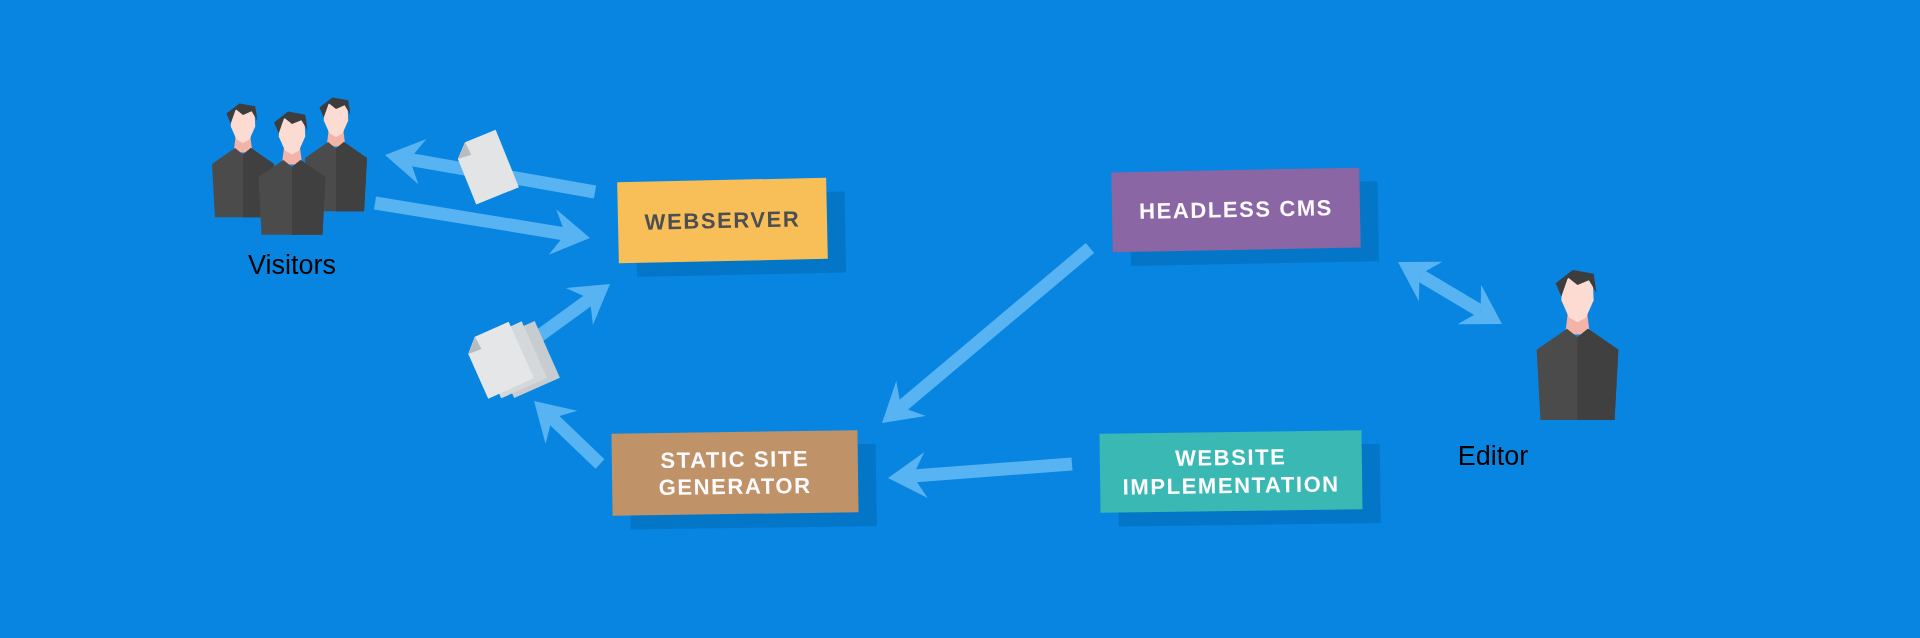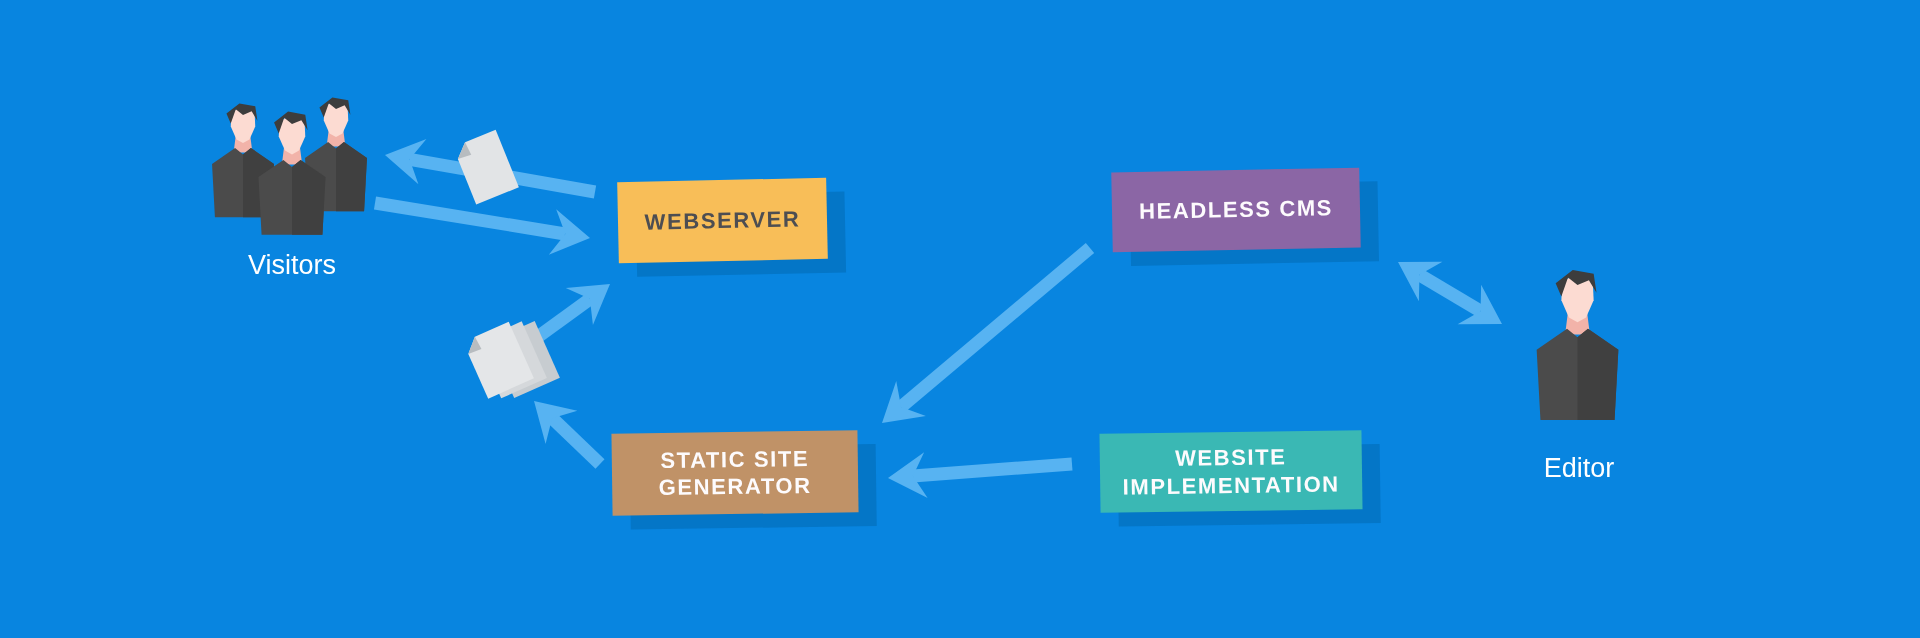--- a/index.html
+++ b/index.html
@@ -46,26 +46,26 @@
   }
   .node-website-impl{
     left:1100px;top:432px;width:262px;height:79px;
     background:#3ab8b4;color:#fdfbfd;
     transform:rotate(-0.8deg);
   }
   .actor-label{
     position:absolute;
     width:220px;
     text-align:center;
-    color:#ffffff;
+    color:#000000;
     font-size:27px;
     font-weight:normal;
   }
   .label-visitors{left:182px;top:250px;}
-  .label-editor{left:1469px;top:441px;margin-top:12px;}
+  .label-editor{left:1383px;top:441px;}
 </style>
 </head>
 <body>
 
 <div class="stage">
 
   <svg class="layer" width="1920" height="638">
 
     <g class="arrow">
       <line x1="595" y1="192" x2="409.6" y2="159.3"></line>

